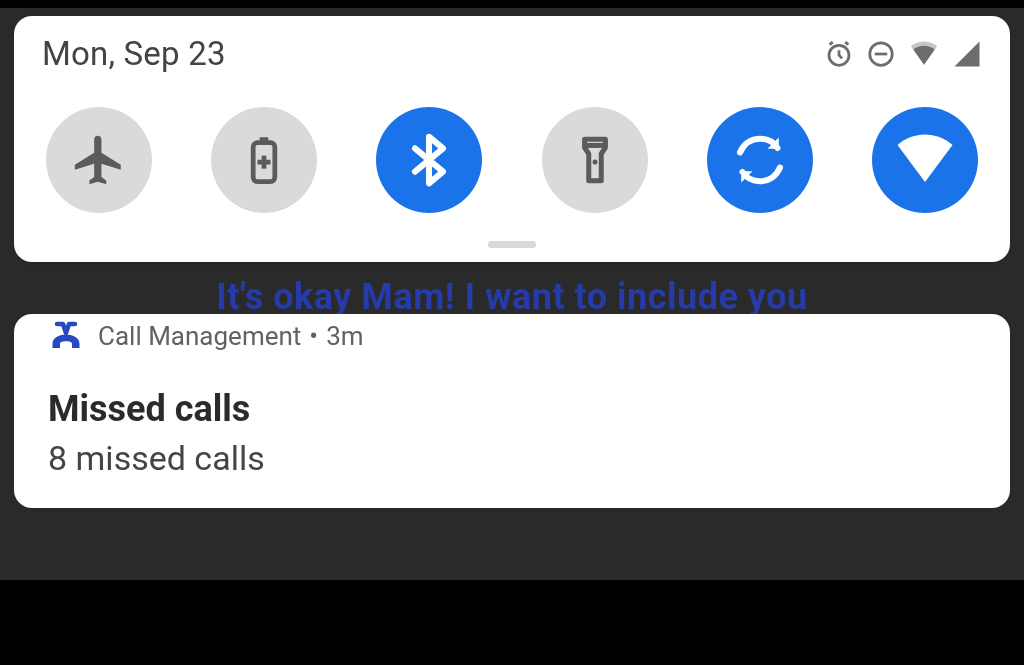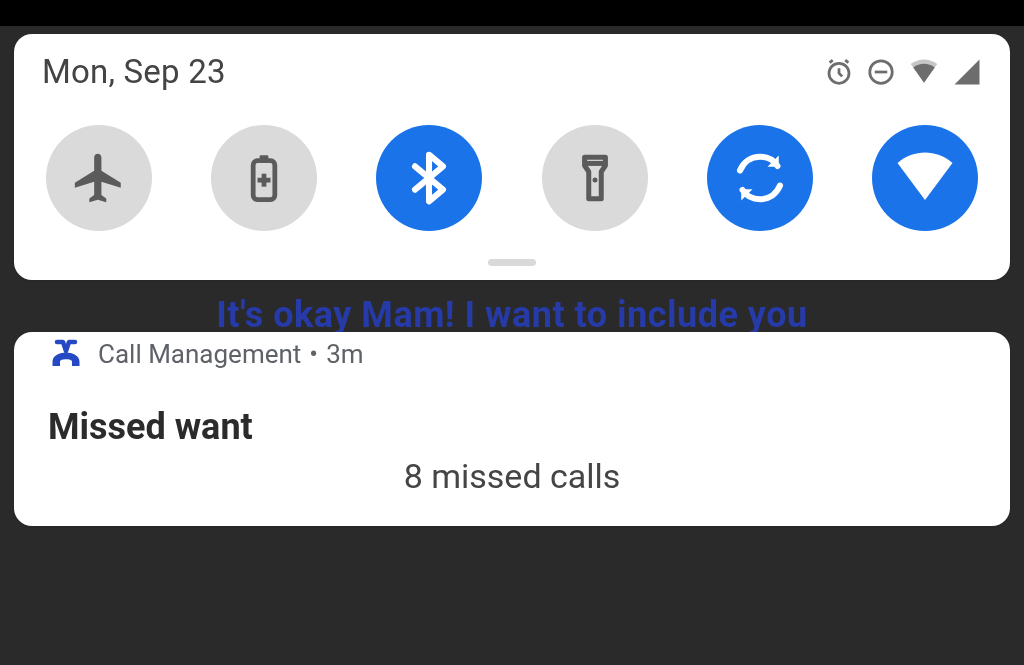--- a/index.html
+++ b/index.html
@@ -7,23 +7,23 @@
     padding: 0;
     width: 1024px;
     height: 665px;
     background: #000;
     font-family: Roboto, "Helvetica Neue", Arial, sans-serif;
     overflow: hidden;
   }
   .screen {
     position: absolute;
     left: 0;
-    top: 26px;
+    top: 8px;
     width: 1024px;
-    height: 640px;
+    height: 572px;
     background: #2a2a2a;
   }
   .card {
     background: #fff;
     border-radius: 18px;
     margin: 0 14px;
     box-shadow: 0 1px 2px rgba(0,0,0,0.12);
   }
   .qs-card {
     margin-top: 8px;
@@ -105,21 +105,20 @@
     margin-top: 34px;
     font-size: 36px;
     font-weight: 700;
     color: #2b2b2b;
   }
   .notif-body {
     margin-top: 8px;
     font-size: 34px;
     color: #454545;
     font-weight: 400;
-    text-align: center;
   }
   svg { display: block; }
 </style>
 </head>
 <body>
 
 <div class="screen">
 
   <div class="card qs-card">
 
@@ -224,17 +223,17 @@
       <span class="notif-app-icon">
         <svg width="36" height="36" viewBox="0 0 24 24">
           <path d="M6 4 L10 4 L12 10 L14 4 L18 4" fill="none" stroke="#2549c4" stroke-width="3" stroke-linecap="round" stroke-linejoin="round"></path>
           <path d="M3 17 C3 13 8 11 12 11 C16 11 21 13 21 17 L21 20 L16 20 L16 17 C16 16 14 15.5 12 15.5 C10 15.5 8 16 8 17 L8 20 L3 20 Z" fill="#2549c4"></path>
         </svg>
       </span>
       <span>Call Management</span>
       <span style="margin:0 -6px;"> • </span>
       <span>3m</span>
     </div>
-    <div class="notif-title">Missed want</div>
+    <div class="notif-title">Missed calls</div>
     <div class="notif-body">8 missed calls</div>
   </div>
 
 </div>
 
 </body></html>

